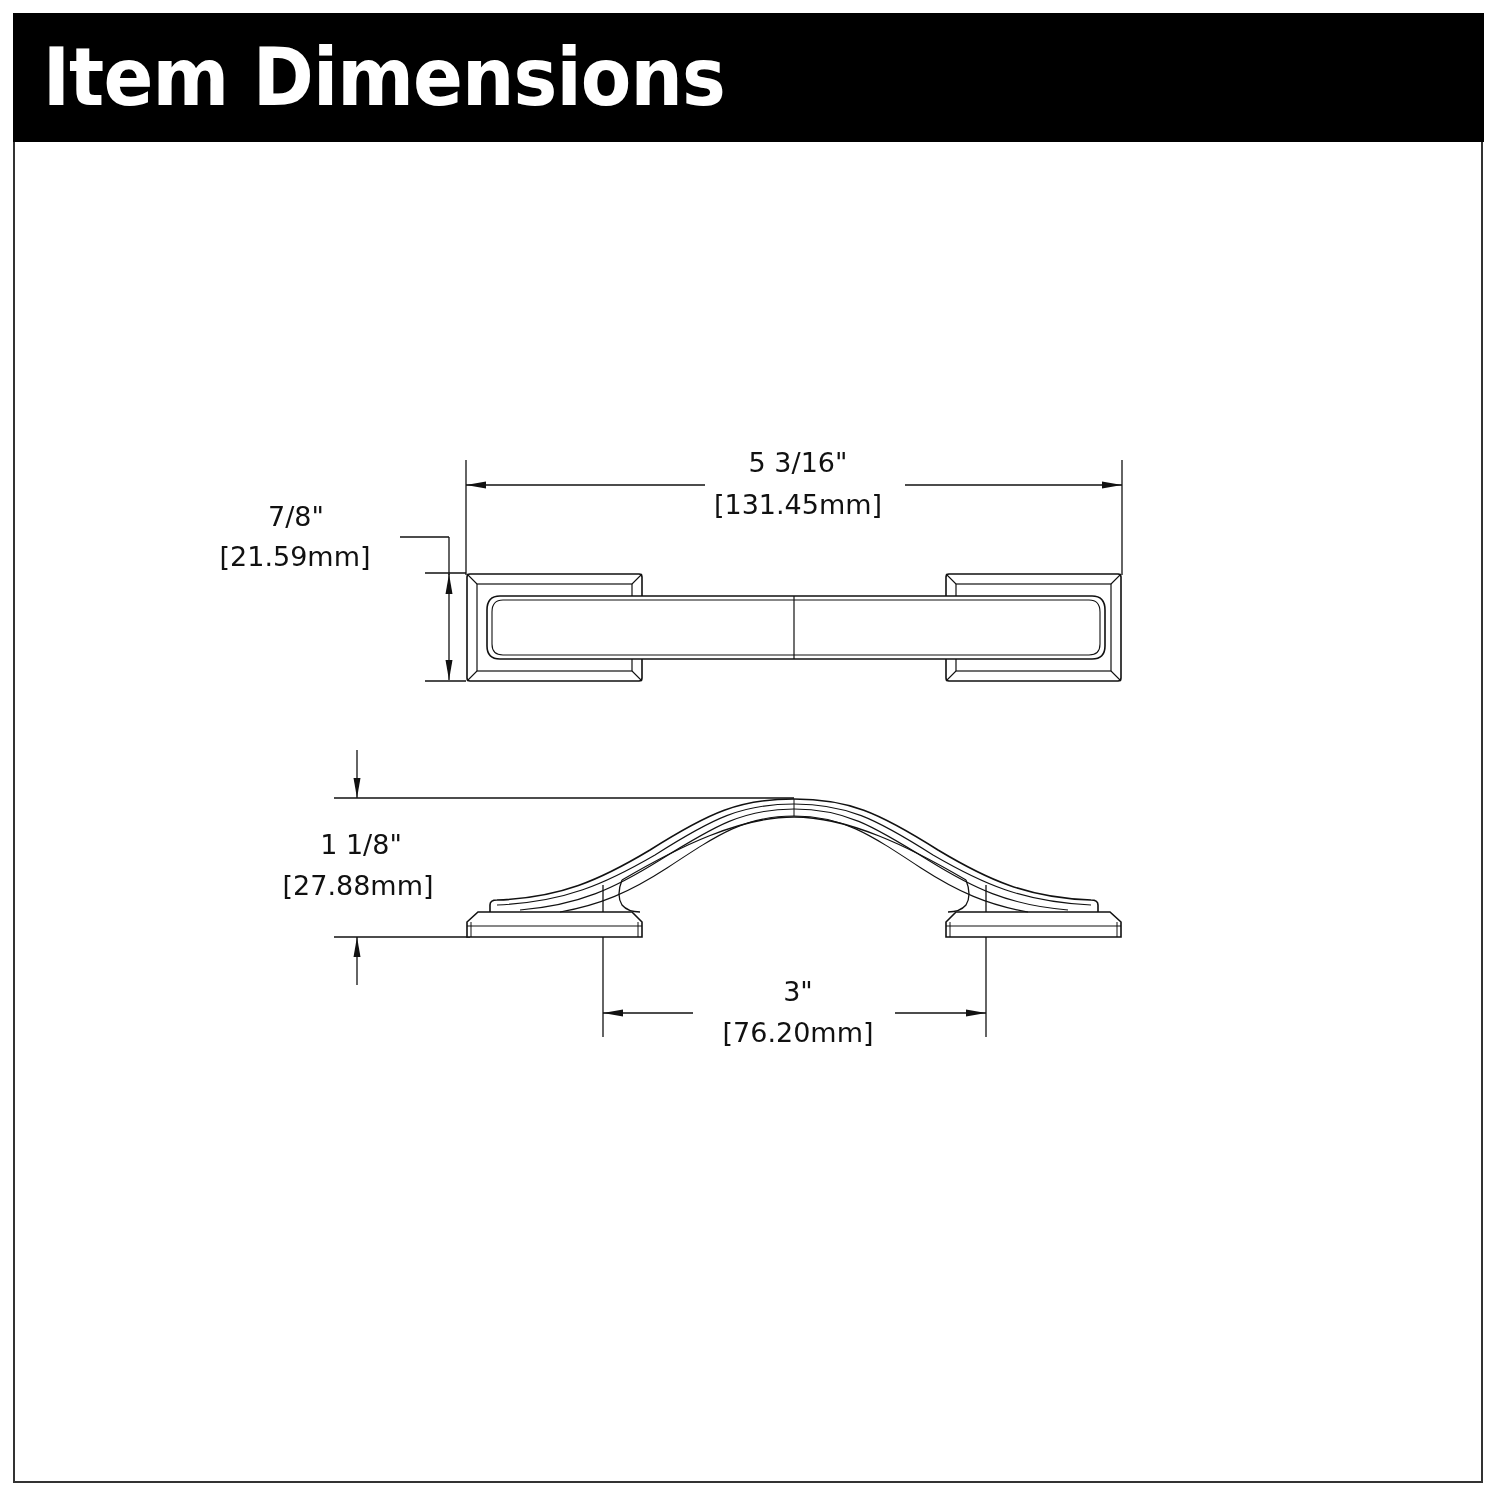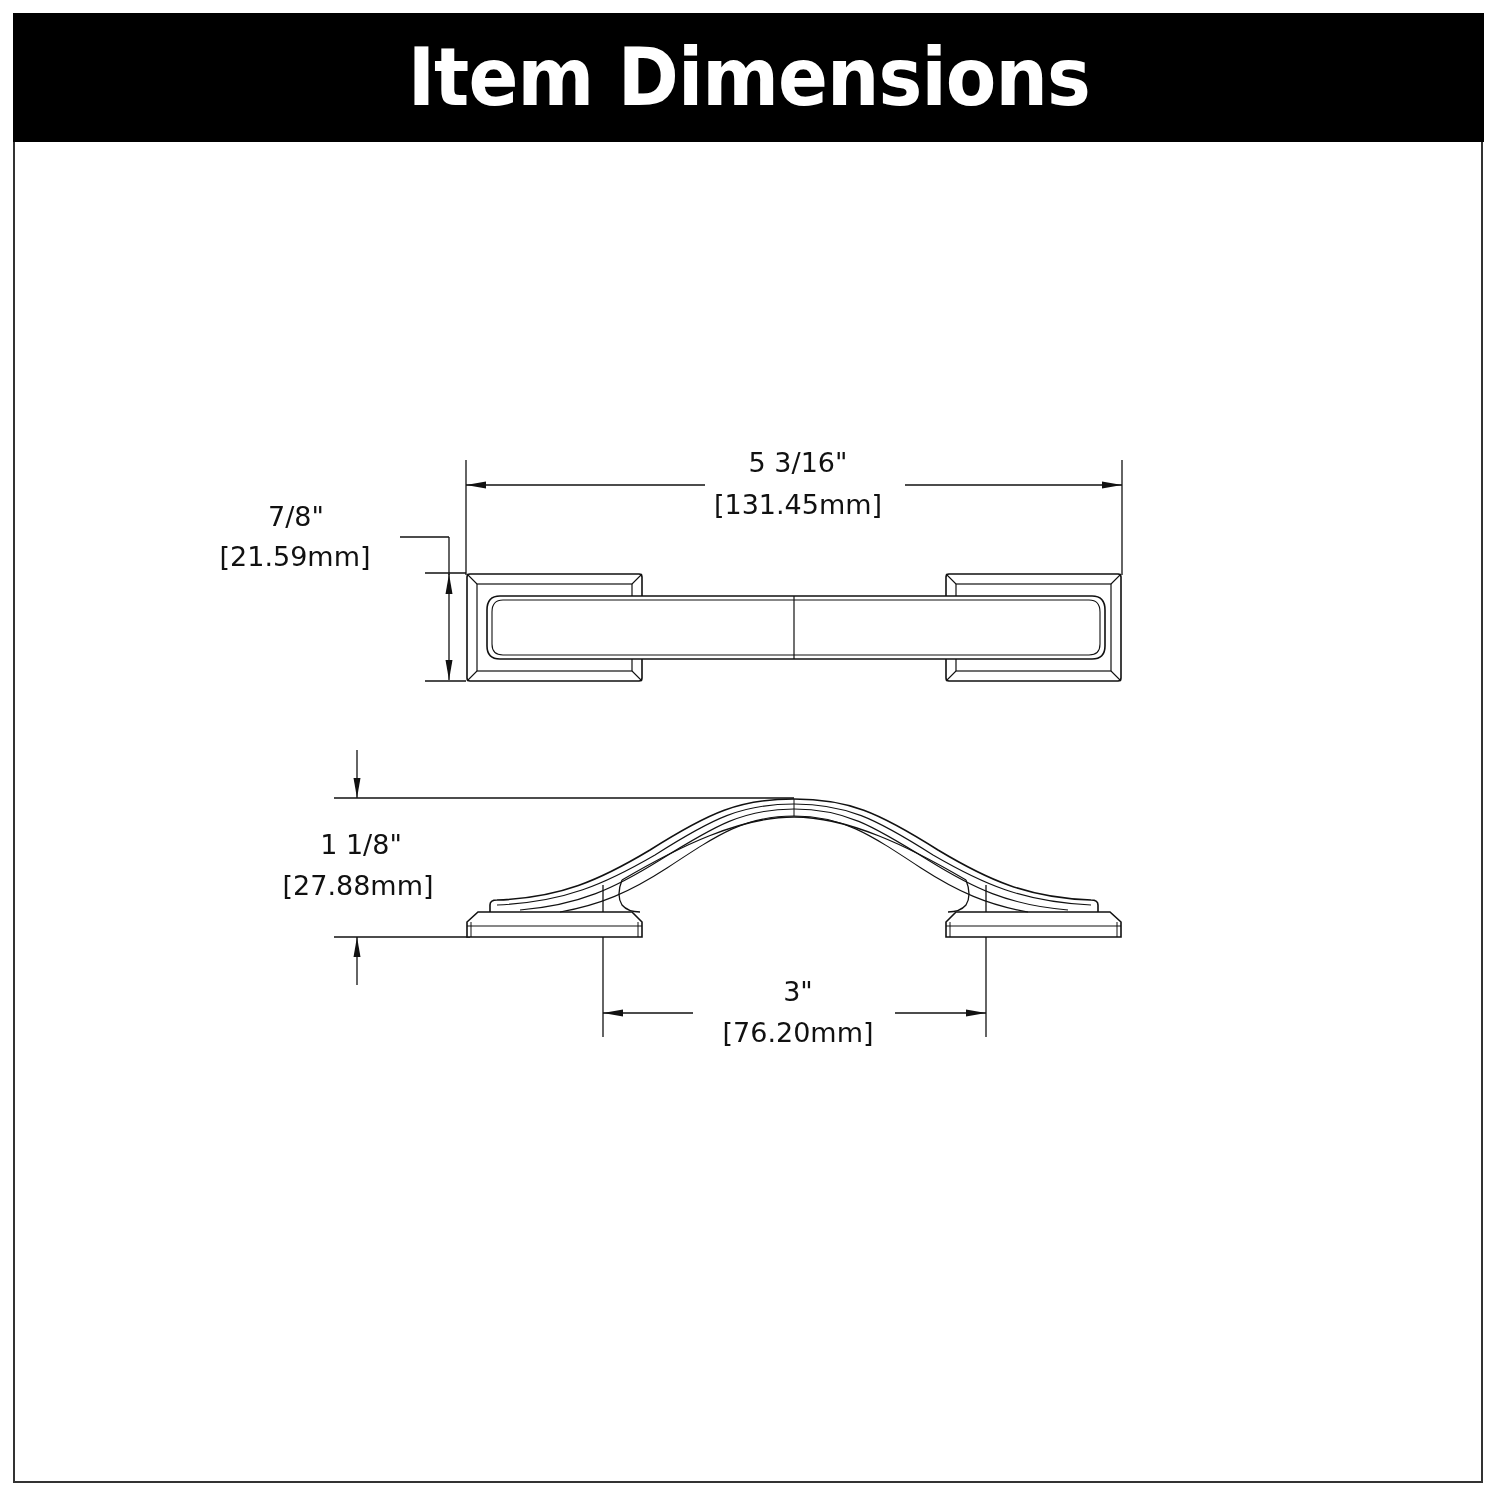--- a/index.html
+++ b/index.html
@@ -1,18 +1,18 @@
 <!DOCTYPE html>
 <html><head>
 <meta charset="utf-8">
 <style>
   html, body { margin: 0; padding: 0; background: #ffffff; }
   body { width: 1500px; height: 1500px; position: relative; overflow: hidden; font-family: "DejaVu Sans", sans-serif; }
   .frame { position: absolute; left: 13px; top: 13px; width: 1470px; height: 1470px; border-left: 2px solid #333; border-right: 2px solid #333; border-bottom: 2px solid #333; box-sizing: border-box; }
-  .banner { position: absolute; left: 13px; top: 13px; width: 1471px; height: 129px; background: #000; display: flex; align-items: center; justify-content: center; }
+  .banner { position: absolute; left: 13px; top: 13px; width: 1471px; height: 129px; background: #000; display: flex; align-items: center; }
   .banner-title { color: #fff; font-family: "DejaVu Sans", sans-serif; font-weight: bold; font-size: 80px; letter-spacing: -1px; transform: scaleX(0.92); line-height: 1; }
   svg.drawing { position: absolute; left: 0; top: 0; }
   .dim-text { font-family: "DejaVu Sans", sans-serif; font-size: 27px; fill: #111; }
 </style>
 </head>
 <body>
 
 <div class="frame"></div>
 
 <div class="banner">

